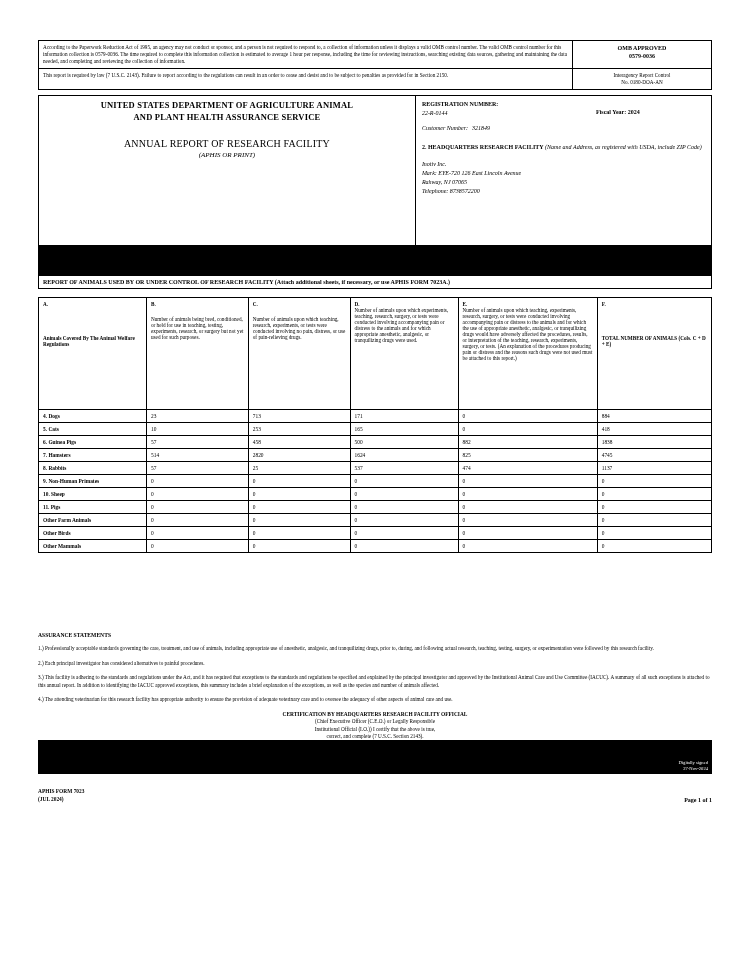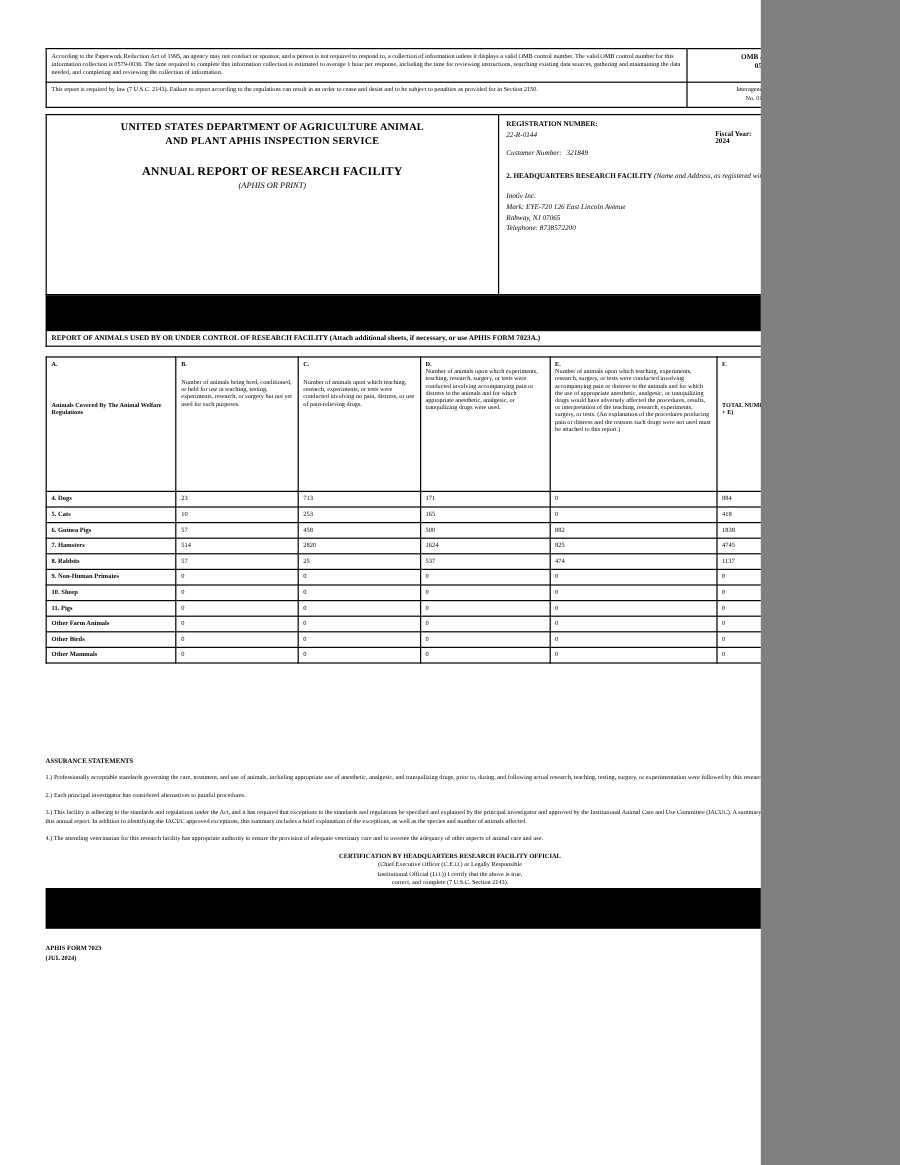--- a/index.html
+++ b/index.html
@@ -2,21 +2,21 @@
 <html><head>
 <meta charset="utf-8">
 <style>
   html, body {
     margin: 0;
     padding: 0;
     background: #808080;
   }
   .page {
     position: relative;
-    width: 634px;
+    width: 750px;
     height: 971px;
     background: #ffffff;
     font-family: "Liberation Serif", serif;
     color: #000000;
     overflow: hidden;
   }
   .sheet {
     position: absolute;
     left: 38px;
     top: 40px;
@@ -46,21 +46,21 @@
   .titleblock td { padding: 6px 8px; }
   .agency-title {
     font-size: 8.5px;
     font-weight: bold;
     text-align: center;
     line-height: 1.45;
     letter-spacing: .2px;
   }
   .report-title {
     font-size: 10px;
-    font-weight: bold;
+    font-weight: normal;
     text-align: center;
     margin-top: 14px;
     letter-spacing: .2px;
   }
   .report-sub {
     font-size: 7px;
     font-style: italic;
     text-align: center;
     margin-top: 2px;
   }
@@ -142,21 +142,21 @@
         <td class="nb" style="padding:0; height:0;"></td>
       </tr>
     </tbody>
       </table>
 
     <table class="grid titleblock" style="margin-top:6px;">
       <tbody>
           <tr>
         <td style="width:56%;">
           <div class="agency-title">UNITED STATES DEPARTMENT OF AGRICULTURE ANIMAL</div>
-          <div class="agency-title">AND PLANT APHIS INSPECTION SERVICE</div>
+          <div class="agency-title">AND PLANT HEALTH ASSURANCE SERVICE</div>
           <div class="report-title">ANNUAL REPORT OF RESEARCH FACILITY</div>
           <div class="report-sub">(APHIS OR PRINT)</div>
           <div style="height:26px;"></div>
         </td>
         <td style="padding:0;">
           <table class="grid" style="border:none; width:100%;">
             <tbody>
                   <tr>
               <td class="nb" style="border-bottom:1px solid #000; padding:5px 6px;">
                 <div class="hdr-field bold">REGISTRATION NUMBER:</div>

